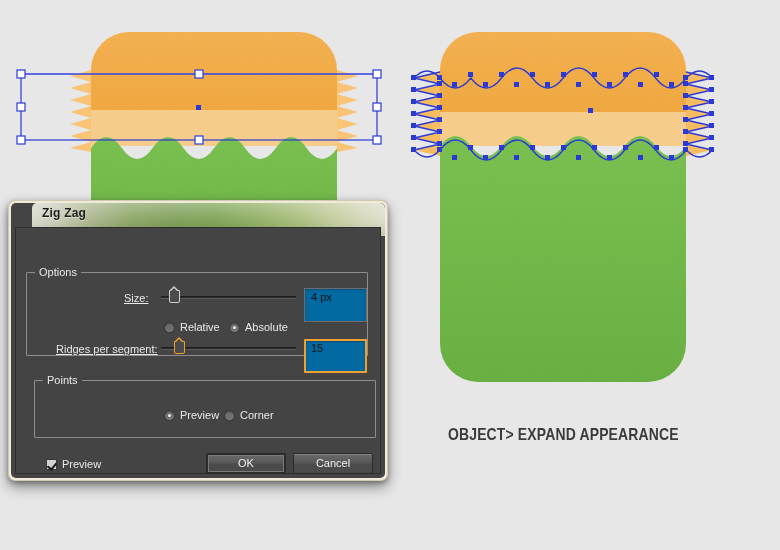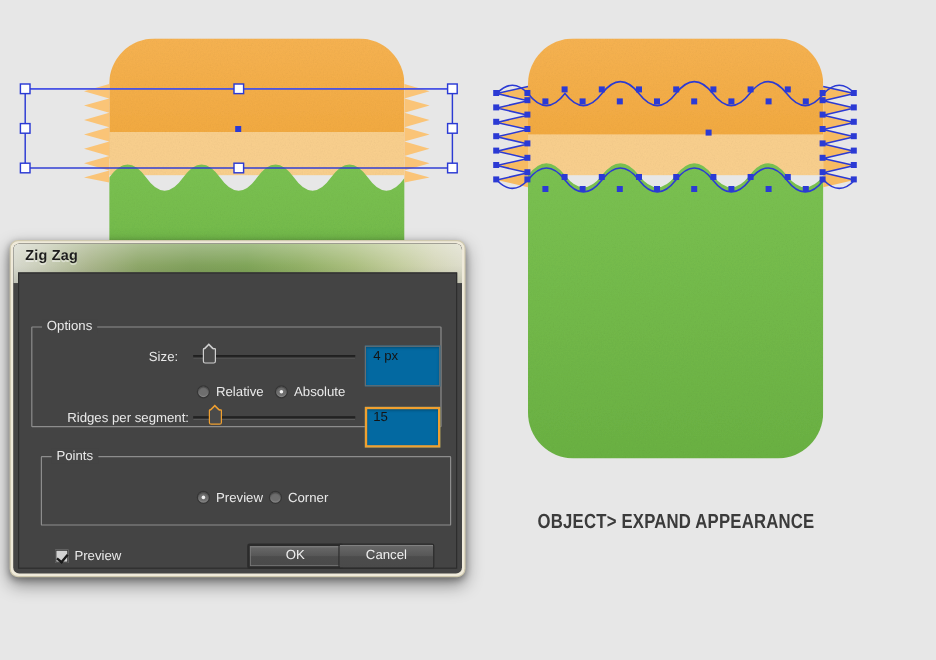--- a/index.html
+++ b/index.html
@@ -82,20 +82,21 @@
         #a8b48a 17%,
         #8aa464 28%,
         #7d9e57 40%,
         #7ca254 52%,
         #8fae62 64%,
         #a9bd7c 76%,
         #c2cc9c 86%,
         #d4d6b8 94%,
         #dcdcc9 100%);
     filter: blur(0.4px);
+    margin-left: 21px;
   }
   #titlebar-title {
     position: absolute;
     left: 10px;
     top: 3px;
     font-size: 12px;
     font-weight: bold;
     color: #1d1d1d;
     letter-spacing: 0.2px;
     text-shadow: 0 1px 0 rgba(255,255,255,0.45);
@@ -129,20 +130,21 @@
   }
 
   #group-options { left: 10px; top: 44px; width: 342px; height: 84px; }
   #group-points  { left: 18px; top: 152px; width: 342px; height: 58px; }
 
   .row-label {
     position: absolute;
     font-size: 11px;
     color: #e9e9e9;
     white-space: nowrap;
+    text-decoration: underline;
   }
 
   
   .slider {
     position: absolute;
     height: 12px;
   }
   .slider .track {
     position: absolute;
     left: 0;
@@ -281,21 +283,21 @@
     text-align: center;
     line-height: 19px;
     box-shadow: inset 0 1px 0 rgba(255,255,255,0.16);
   }
   .btn.default {
     border: 2px solid #2b2b2b;
     line-height: 17px;
     box-shadow: inset 0 0 0 1px #7a7a7a, inset 0 1px 0 rgba(255,255,255,0.12);
   }
   #btn-ok { left: 190px; }
-  #btn-cancel { left: 266px; }
+  #btn-cancel { left: 277px; }
 </style>
 </head>
 <body>
 
 <div id="stage">
 
   <svg class="art-svg" width="780" height="550" viewBox="0 0 780 550">
     <defs>
 
       <filter id="grain" x="0" y="0" width="100%" height="100%">

